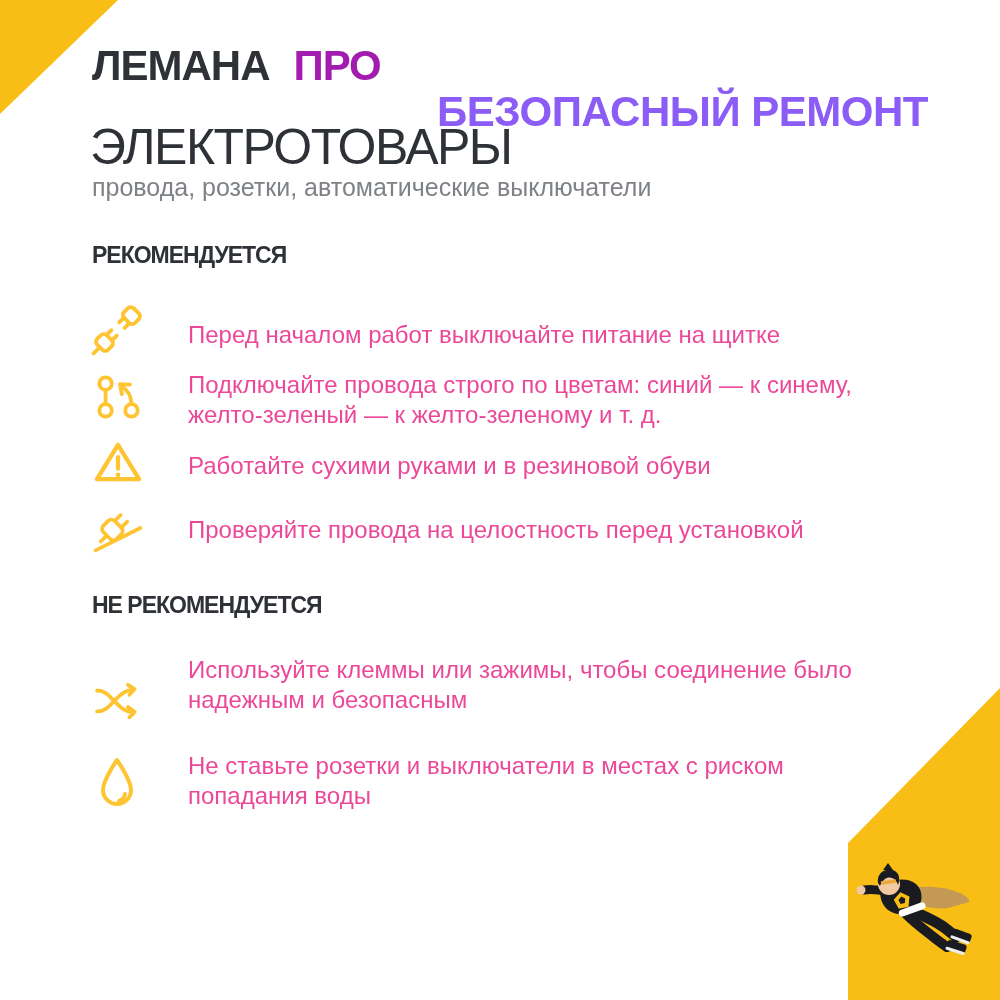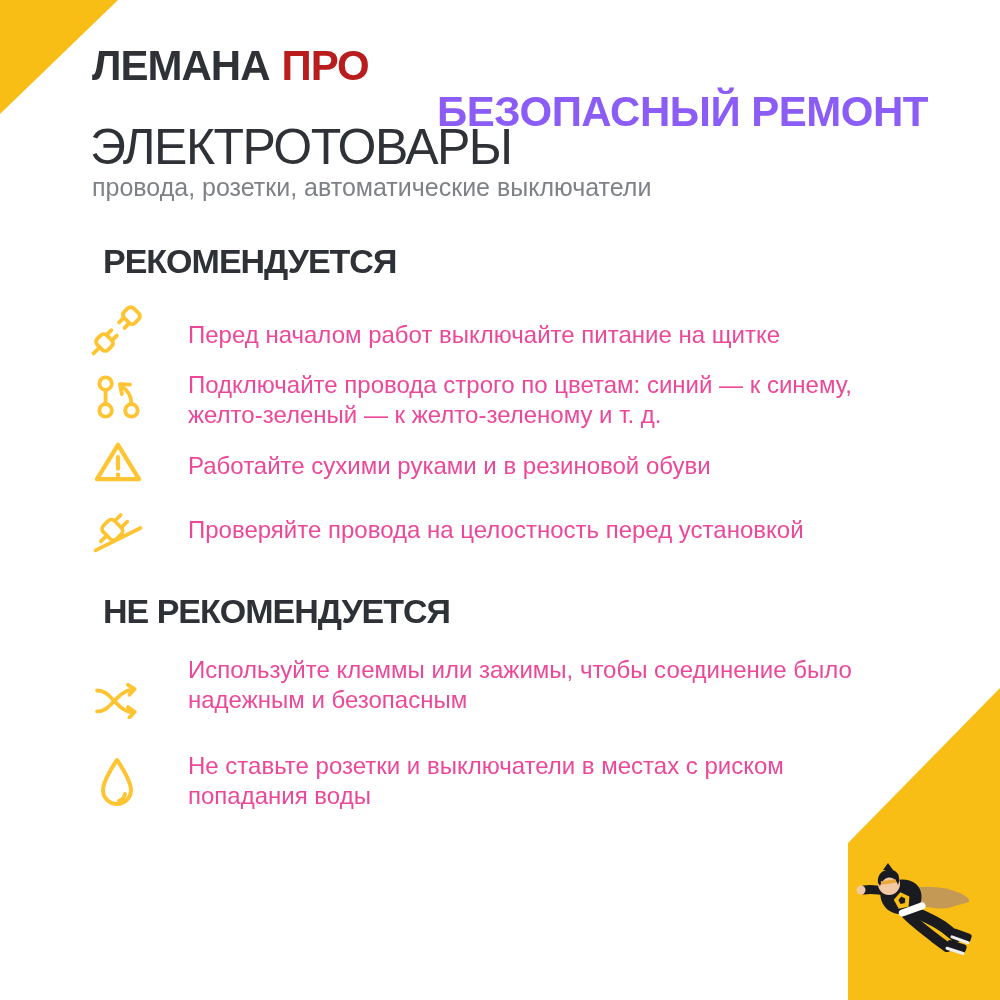--- a/index.html
+++ b/index.html
@@ -12,35 +12,35 @@
     clip-path:polygon(0 0,100% 0,0 100%);
   }
   .corner-br{
     position:absolute;right:0;bottom:0;width:152px;height:312px;background:#F8BE15;
     clip-path:polygon(100% 0,100% 100%,0 100%,0 49.7%);
   }
   .brand{
     position:absolute;left:92px;top:42px;font-size:42px;font-weight:bold;
     letter-spacing:-1px;color:#2E3237;white-space:nowrap;
   }
-  .brand .accent{color:#b91c1c;margin-left:12px;}
+  .brand .accent{color:#a21caf;margin-left:24px;}
   .header-title{
     position:absolute;left:437px;top:59px;font-size:42px;font-weight:bold;
     letter-spacing:-0.5px;color:#8b5cf6;white-space:nowrap;margin-top:29px;
   }
   .hero-title{
     position:absolute;left:90px;top:118px;font-size:50px;font-weight:normal;
     letter-spacing:-1.5px;color:#2E3237;white-space:nowrap;
   }
   .hero-subtitle{
     position:absolute;left:92px;top:173px;font-size:25px;color:#7E8286;white-space:nowrap;
   }
   .section-heading{
-    position:absolute;left:92px;font-size:34px;font-weight:bold;
-    letter-spacing:-1px;color:#2E3237;white-space:nowrap;margin-left:11px;
+    position:absolute;left:92px;font-size:23px;font-weight:bold;
+    letter-spacing:-1px;color:#2E3237;white-space:nowrap;
   }
   .item-text{
     position:absolute;left:188px;width:760px;font-size:24px;line-height:30px;
     color:#ec4899;
   }
   .icon{position:absolute;}
   .icon *{vector-effect:none;}
   .stroke-icon{stroke:#FFC431;fill:none;stroke-linecap:round;stroke-linejoin:round;}
 </style>
 </head>

